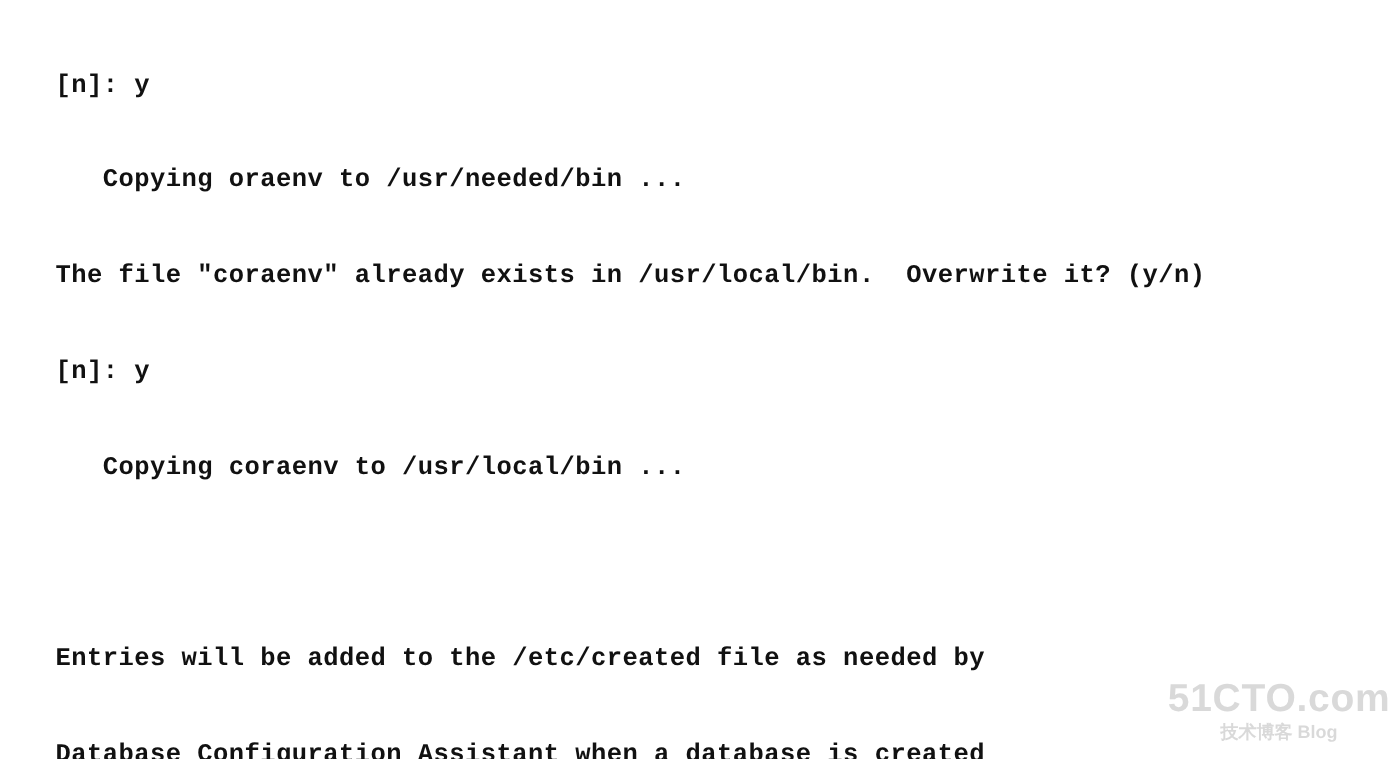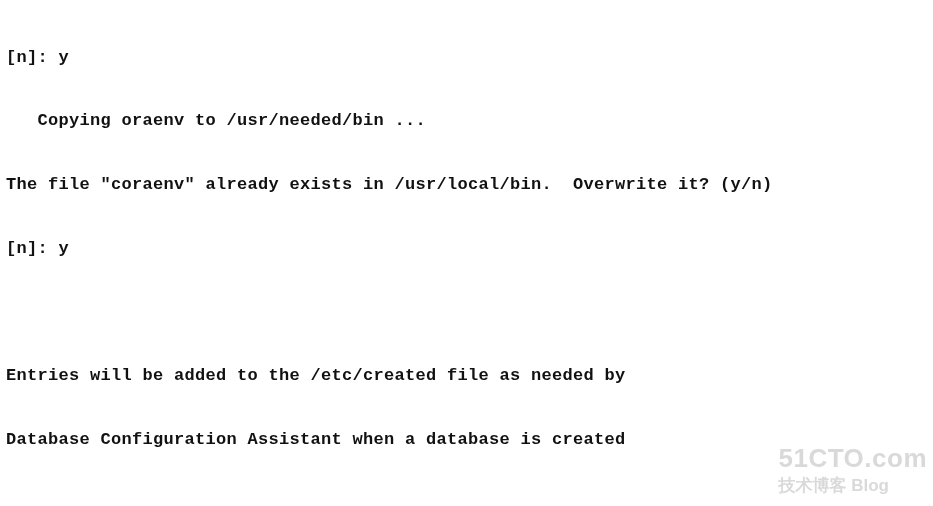--- a/index.html
+++ b/index.html
@@ -14,43 +14,44 @@
     width: 933px;
     height: 506px;
     overflow: hidden;
     position: relative;
   }
   .terminal {
     padding: 4px 2px 2px 6px;
     white-space: pre;
     letter-spacing: 0.3px;
   }
-  .line { white-space: pre; }
+  .line { white-space: pre; margin-left: 31px; }
   .blank { height: 21px; }
   .watermark {
     position: absolute;
     right: 6px;
     bottom: 10px;
-    text-align: left;
+    text-align: center;
     color: #bbb;
     font-family: Arial, sans-serif;
     opacity: 0.55;
     pointer-events: none;
   }
   .watermark .wm1 { font-size: 26px; font-weight: bold; letter-spacing: 0.5px; }
-  .watermark .wm2 { font-size: 17px; }
+  .watermark .wm2 { font-size: 12px; }
 </style>
 </head>
 <body>
 
 <div class="terminal">
   <div class="line">[n]: y</div>
   <div class="line">   Copying oraenv to /usr/needed/bin ...</div>
   <div class="line">The file "coraenv" already exists in /usr/local/bin.  Overwrite it? (y/n) </div>
   <div class="line">[n]: y</div>
+  <div class="line">   Copying coraenv to /usr/local/bin ...</div>
   <div class="blank"></div>
   <div class="line">Entries will be added to the /etc/created file as needed by</div>
   <div class="line">Database Configuration Assistant when a database is created</div>
   
   
   
   
   
   
   

